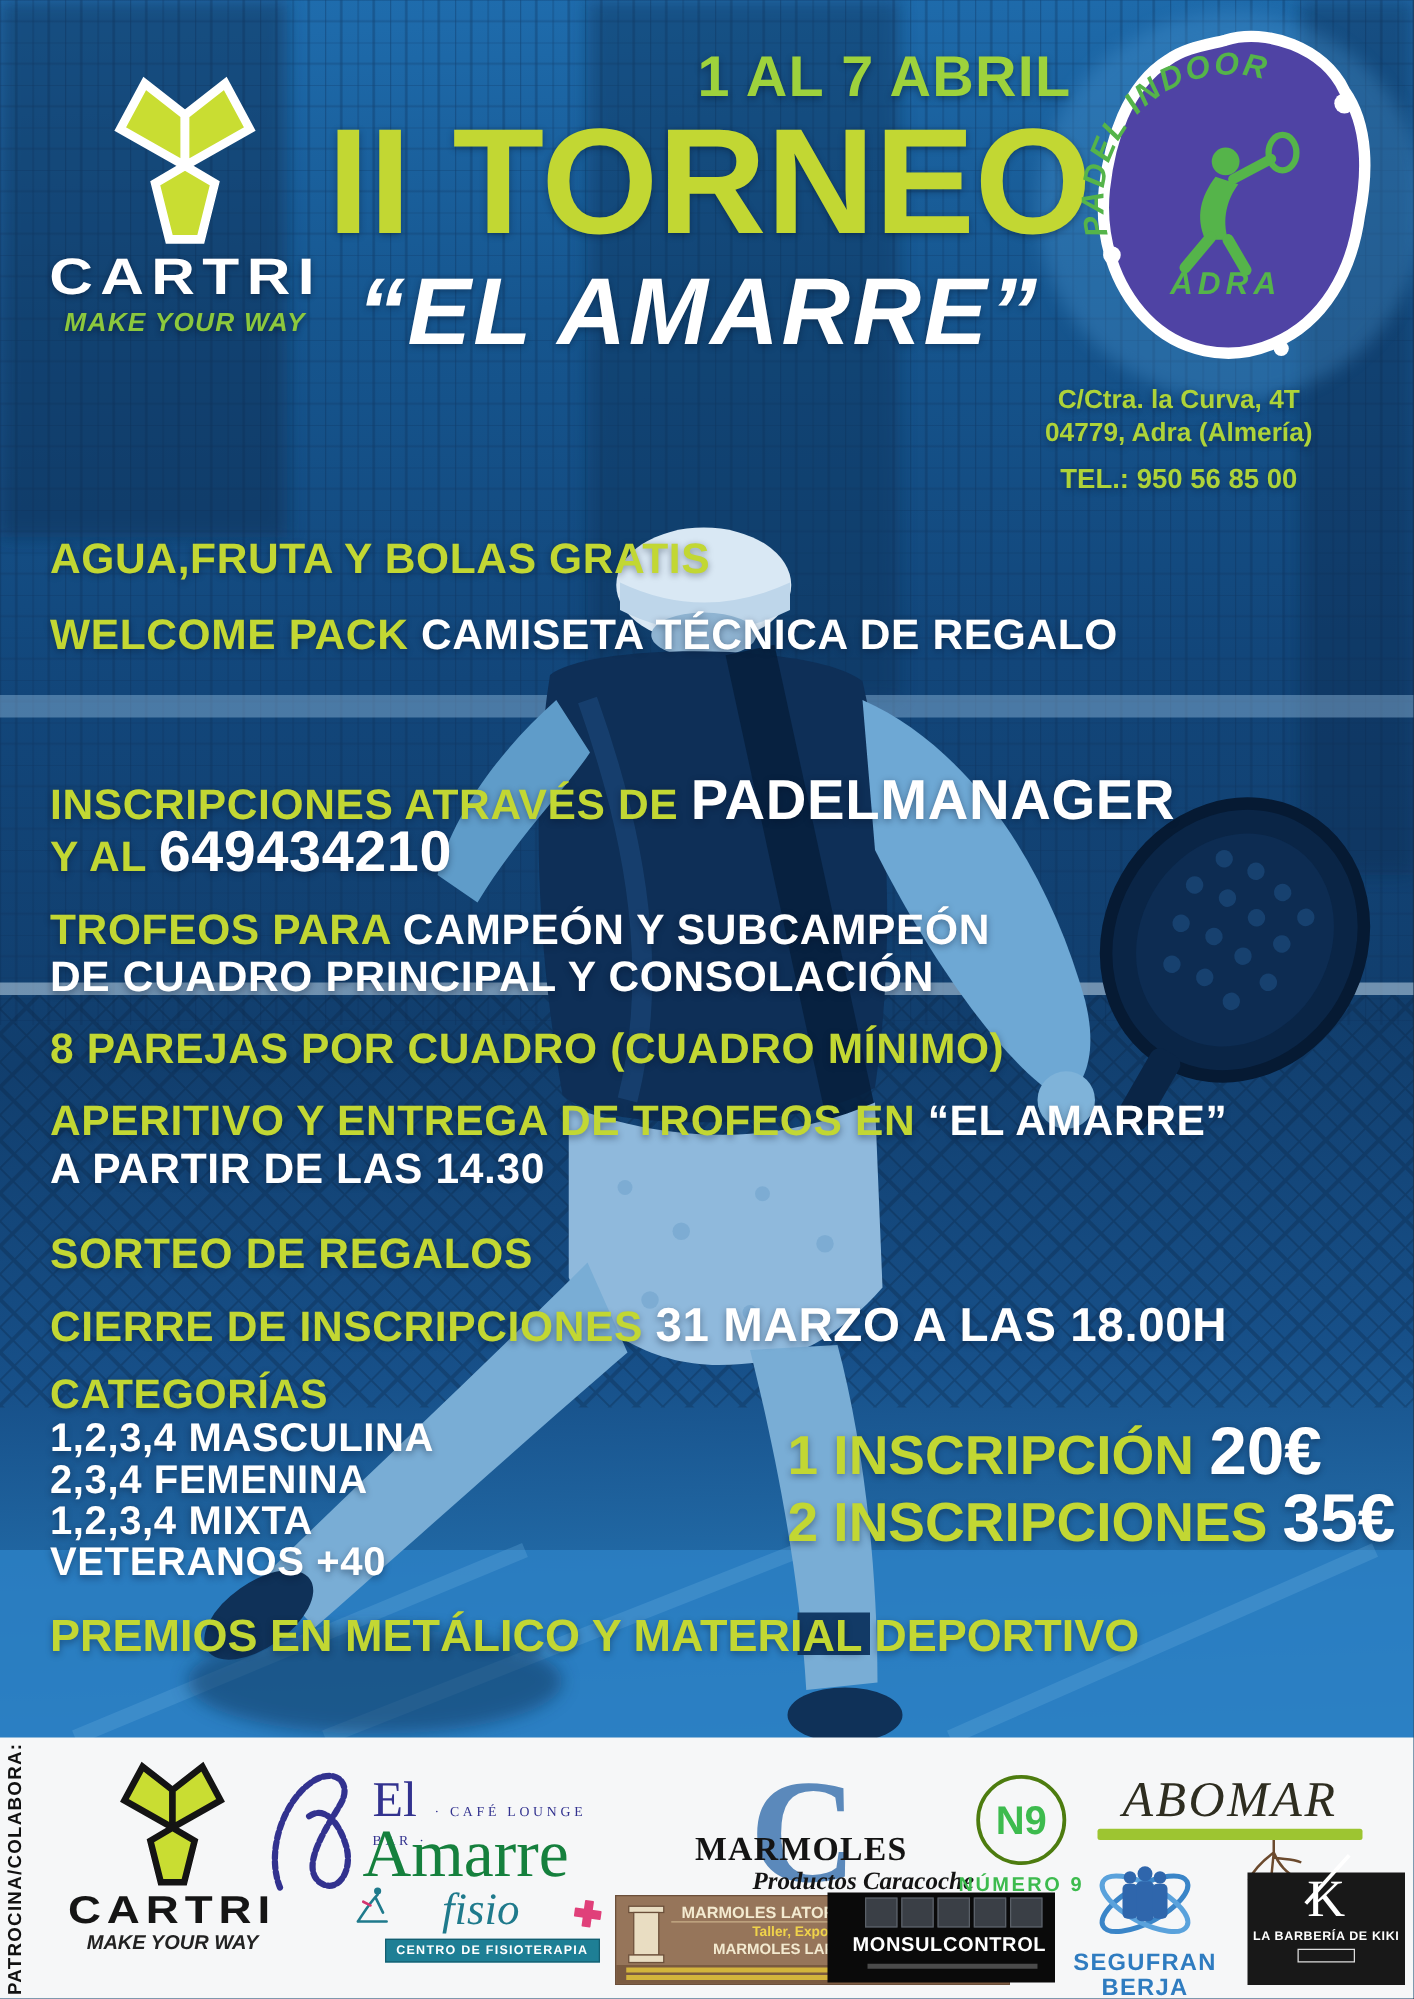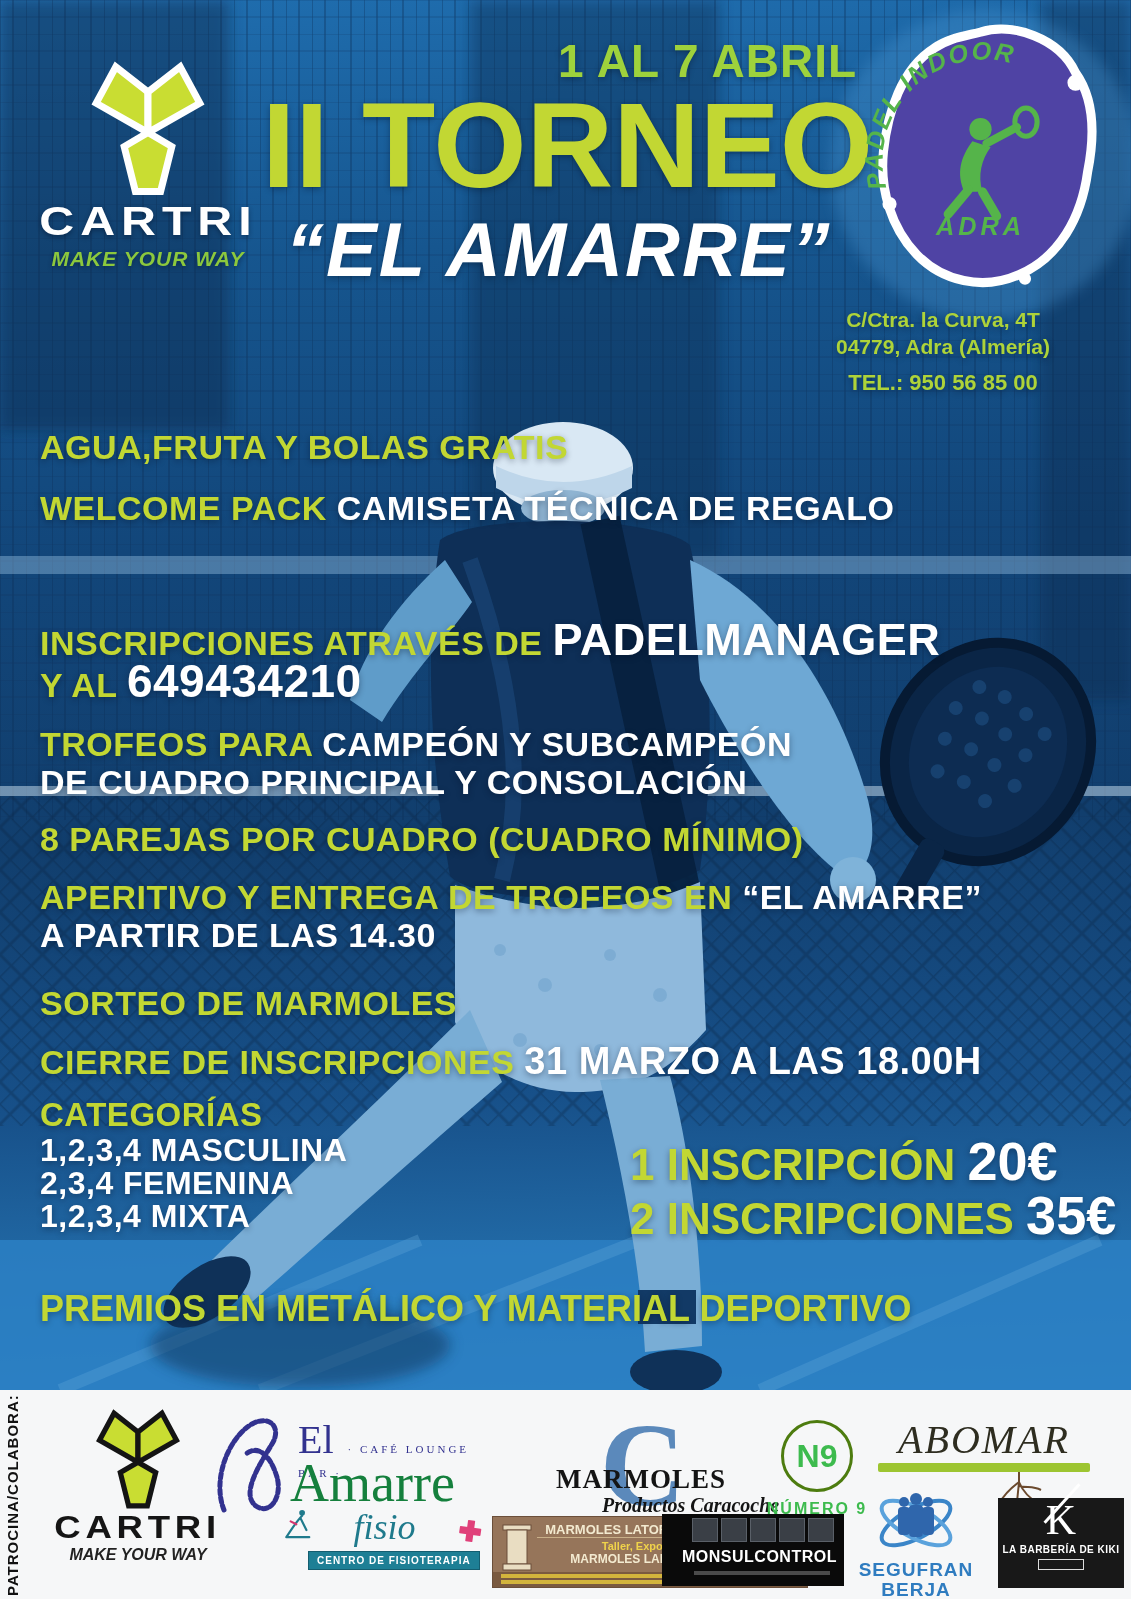--- a/index.html
+++ b/index.html
@@ -231,28 +231,29 @@
 
   <div class="bl l1"><span class="g">AGUA,FRUTA Y BOLAS GRATIS</span><span class="w"></span></div>
   <div class="bl l2"><span class="g">WELCOME PACK </span><span class="w">CAMISETA TÉCNICA DE REGALO</span></div>
   <div class="bl l4"><span class="g">INSCRIPCIONES ATRAVÉS DE </span><span class="w">PADELMANAGER</span></div>
   <div class="bl l5"><span class="g">Y AL </span><span class="w">649434210</span></div>
   <div class="bl l6"><span class="g">TROFEOS PARA </span><span class="w">CAMPEÓN Y SUBCAMPEÓN</span></div>
   <div class="bl l7"><span class="g"></span><span class="w">DE CUADRO PRINCIPAL Y CONSOLACIÓN</span></div>
   <div class="bl l8"><span class="g">8 PAREJAS POR CUADRO (CUADRO MÍNIMO)</span><span class="w"></span></div>
   <div class="bl l9"><span class="g">APERITIVO Y ENTREGA DE TROFEOS EN </span><span class="w">“EL AMARRE”</span></div>
   <div class="bl l10"><span class="g"></span><span class="w">A PARTIR DE LAS 14.30</span></div>
-  <div class="bl l11"><span class="g">SORTEO DE MARMOLES</span><span class="w"></span></div>
+  <div class="bl l11"><span class="g">SORTEO DE REGALOS</span><span class="w"></span></div>
   <div class="bl l12"><span class="g">CIERRE DE INSCRIPCIONES </span><span class="w">31 MARZO A LAS 18.00H</span></div>
 
   <div class="cats">
     <div class="ct">CATEGORÍAS</div>
     <div class="ci">1,2,3,4 MASCULINA</div>
     <div class="ci">2,3,4 FEMENINA</div>
     <div class="ci">1,2,3,4 MIXTA</div>
+    <div class="ci">VETERANOS +40</div>
   </div>
 
   <div class="prices">
     <div class="pl"><span>1 INSCRIPCIÓN </span><span class="pv">20€</span></div>
     <div class="pl"><span>2 INSCRIPCIONES </span><span class="pv">35€</span></div>
   </div>
 
   <div class="txt premios" style="left:40px;">PREMIOS EN METÁLICO Y MATERIAL DEPORTIVO</div>
 
   <div class="footer">

